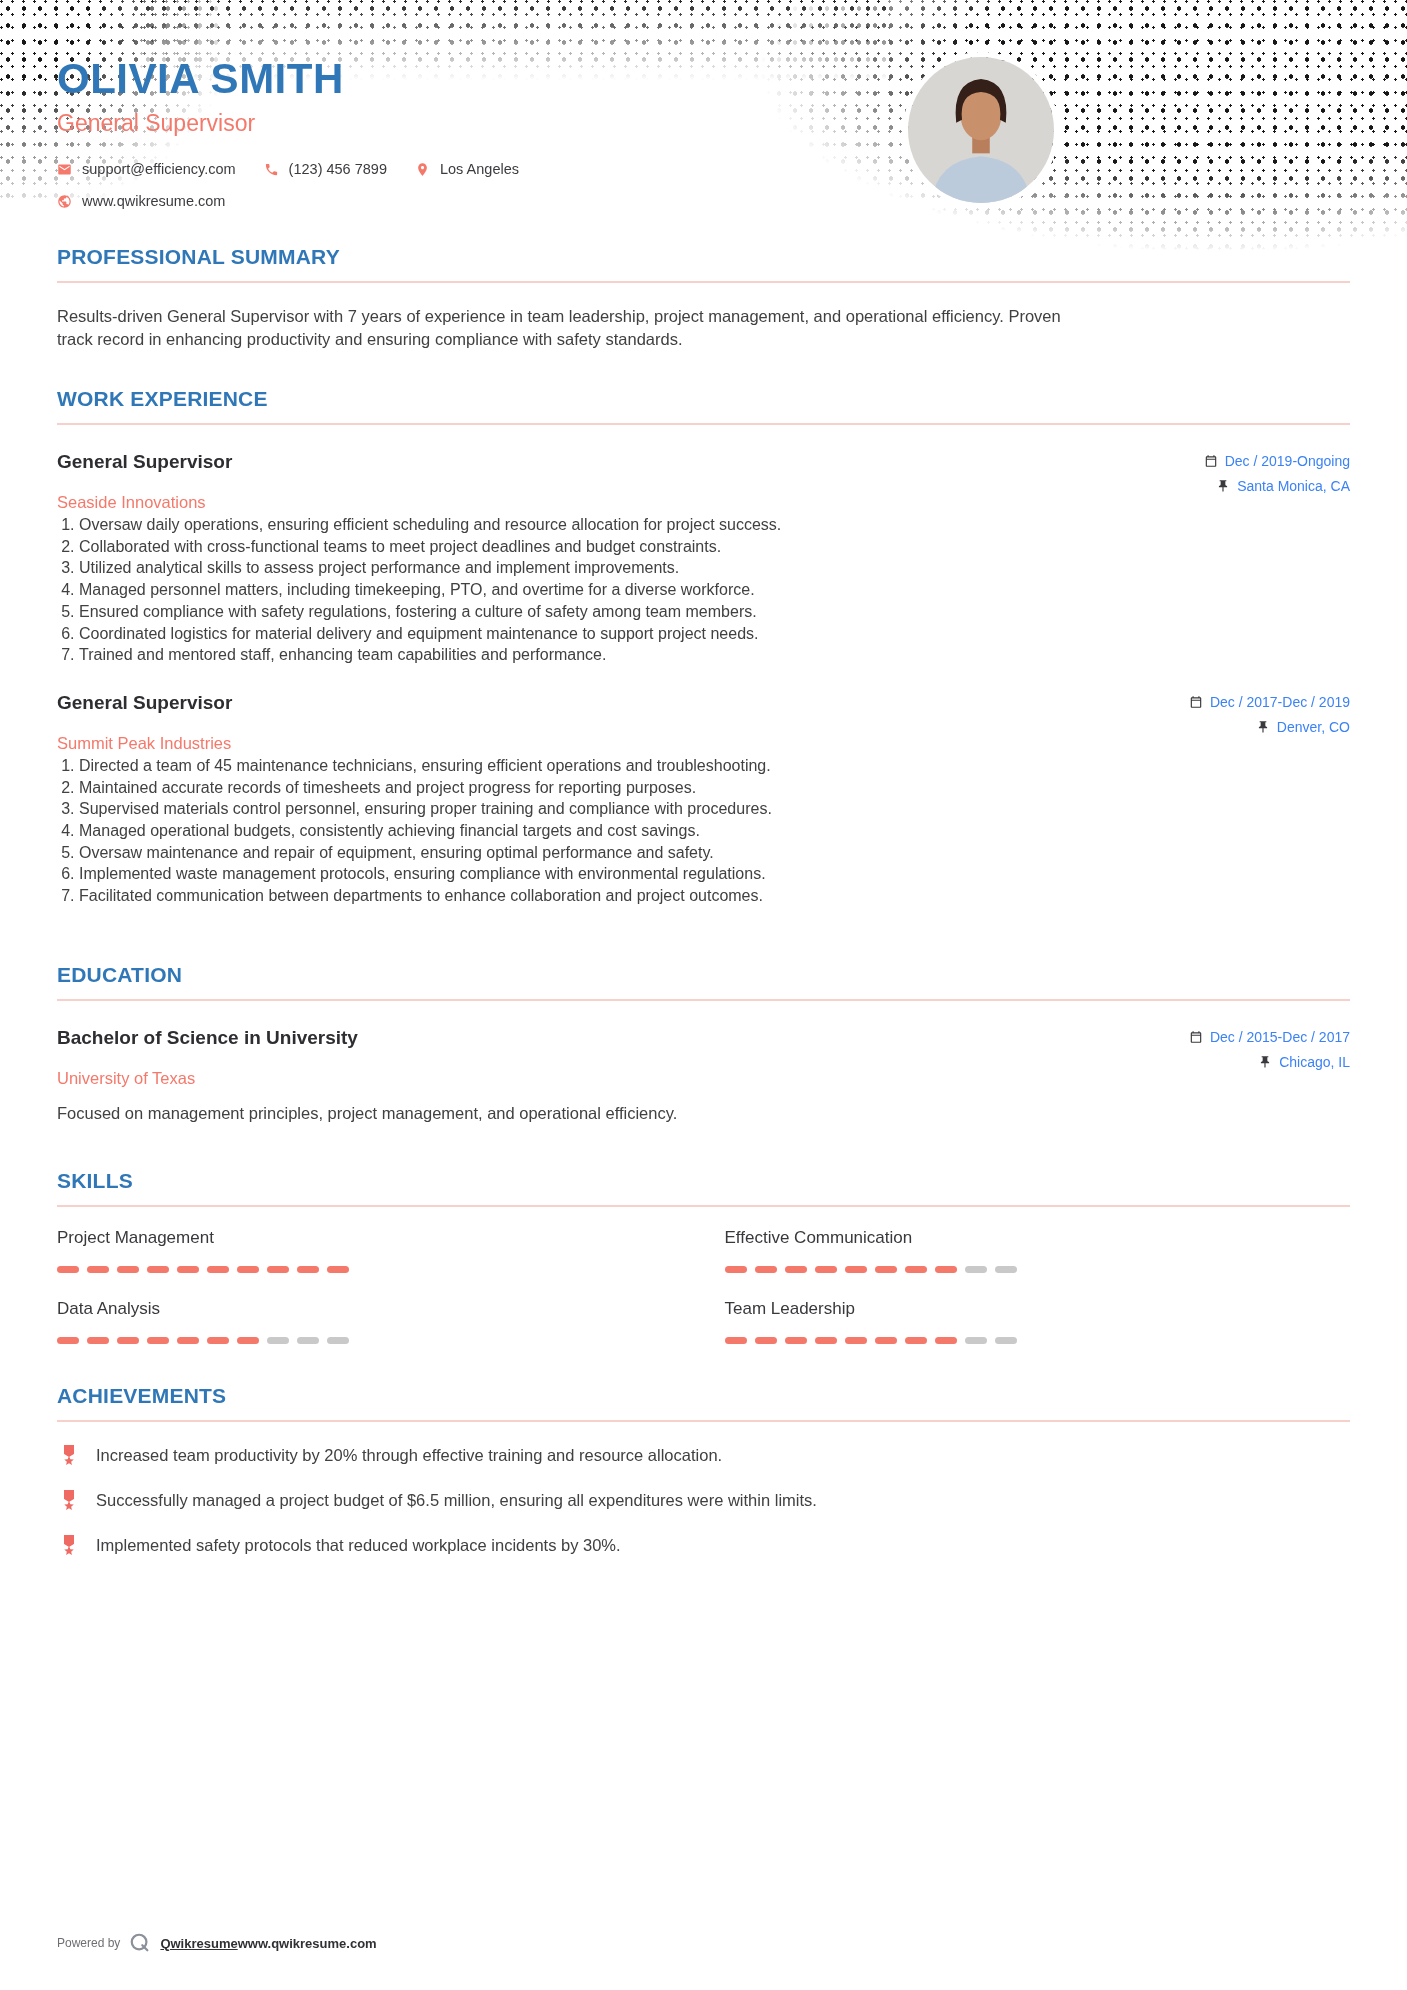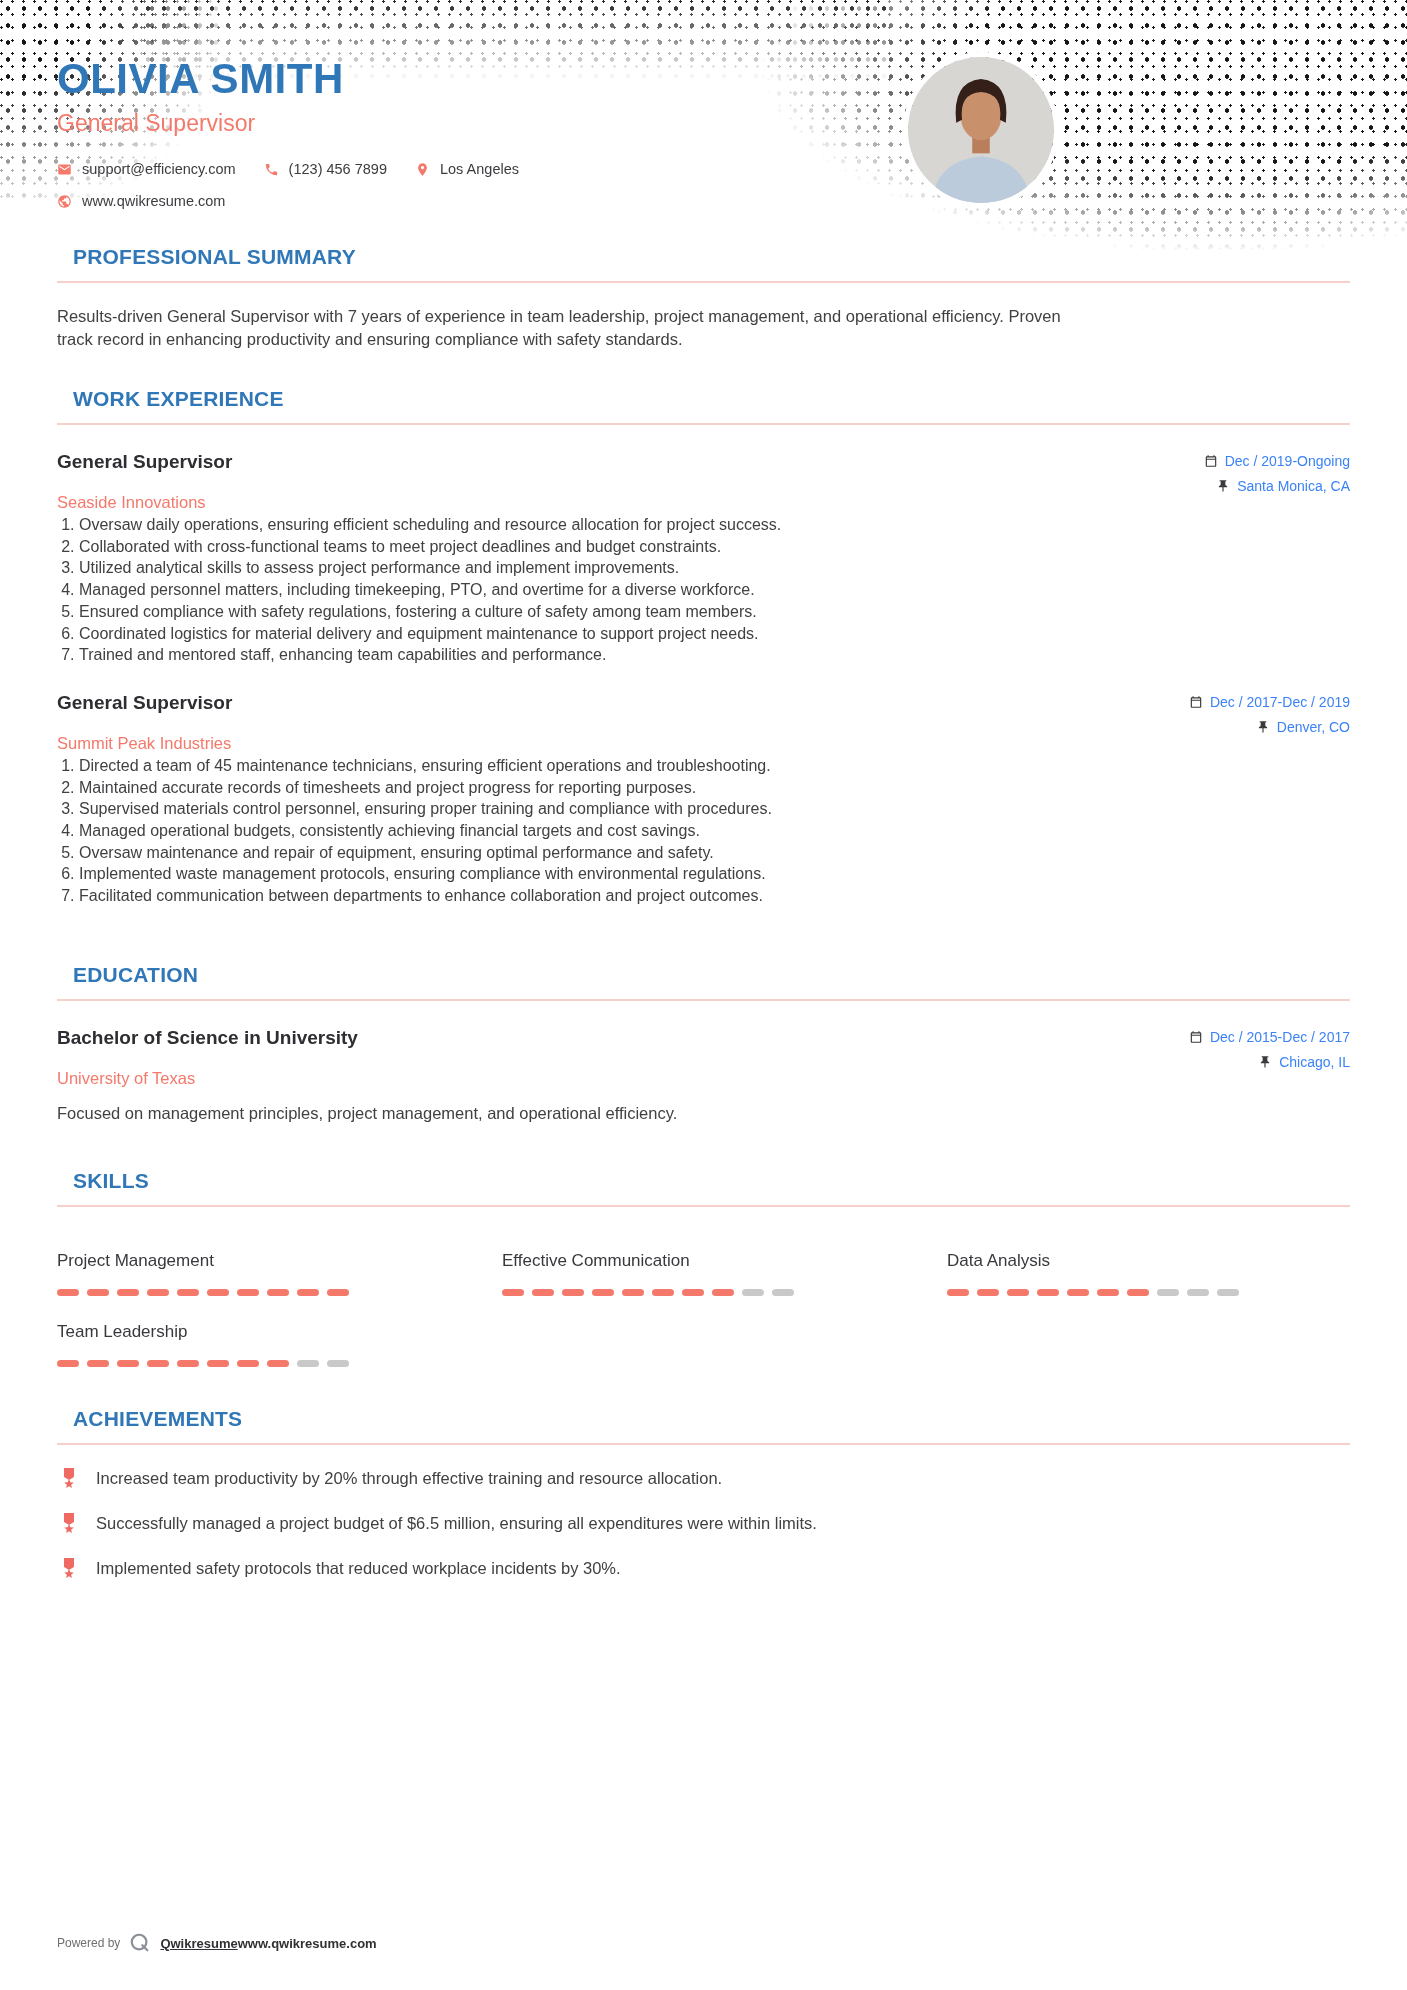--- a/index.html
+++ b/index.html
@@ -48,39 +48,39 @@
     position:absolute; top:57px; left:908px; width:146px; height:146px;
     border-radius:50%; overflow:hidden; box-shadow:0 0 0 5px #ffffff;
   }
   .avatar svg { display:block; }
 
   
   .section { margin-top:36px; }
   .section--edu { margin-top:56px; }
   .section--skills { margin-top:46px; }
   .section--ach { margin-top:40px; }
-  .section-heading { color:#3077b8; font-size:21px; font-weight:bold; letter-spacing:.2px;margin-left:16px; }
+  .section-heading { color:#3077b8; font-size:21px; font-weight:bold; letter-spacing:.2px; }
   .divider { height:2px; background:#f7d0cb; margin-top:12px; }
 
   .summary-text { margin-top:22px; font-size:16.5px; line-height:23px; color:#414042; max-width:1030px; }
 
   .entry { margin-top:26px; }
   .entry-head { display:flex; justify-content:space-between; align-items:flex-start; }
   .entry-title { font-size:19px; font-weight:bold; color:#2e2e32; }
   .entry-company { color:#f4796b; font-size:16.5px; margin-top:20px; }
   .entry-meta { text-align:right; flex:none; padding-top:2px; }
   .meta-line { display:flex; justify-content:flex-end; align-items:center; gap:7px;
     font-size:14px; color:#3b82f6; }
   .meta-line + .meta-line { margin-top:9px; }
   .micon { width:14px; height:14px; fill:#3a3a3e; flex:none; }
   .entry ol { margin-top:2px; padding-left:22px; font-size:16px; line-height:21.7px; color:#414042; }
   .edu-desc { margin-top:16px; font-size:16.5px; color:#414042; }
 
   
-  .skills-grid { display:grid; grid-template-columns:repeat(3, 1fr); column-gap:42px; row-gap:26px; margin-top:44px; }
+  .skills-grid { display:grid; grid-template-columns:repeat(2, 1fr); column-gap:42px; row-gap:26px; margin-top:21px; }
   .skill-name { font-size:17px; color:#39393d; }
   .skill-bar { display:flex; gap:8px; margin-top:18px; }
   .dash { width:22px; height:7px; border-radius:4px; background:#f4796b; display:inline-block; }
   .dash.off { background:#c9c9c9; }
 
   
   .ach-list { margin-top:10px; }
   .ach-row { display:flex; align-items:flex-start; gap:15px; margin-top:21px; }
   .ach-icon { width:24px; height:24px; fill:#ee6a62; flex:none; }
   .ach-text { font-size:16.5px; color:#414042; padding-top:3px; }

